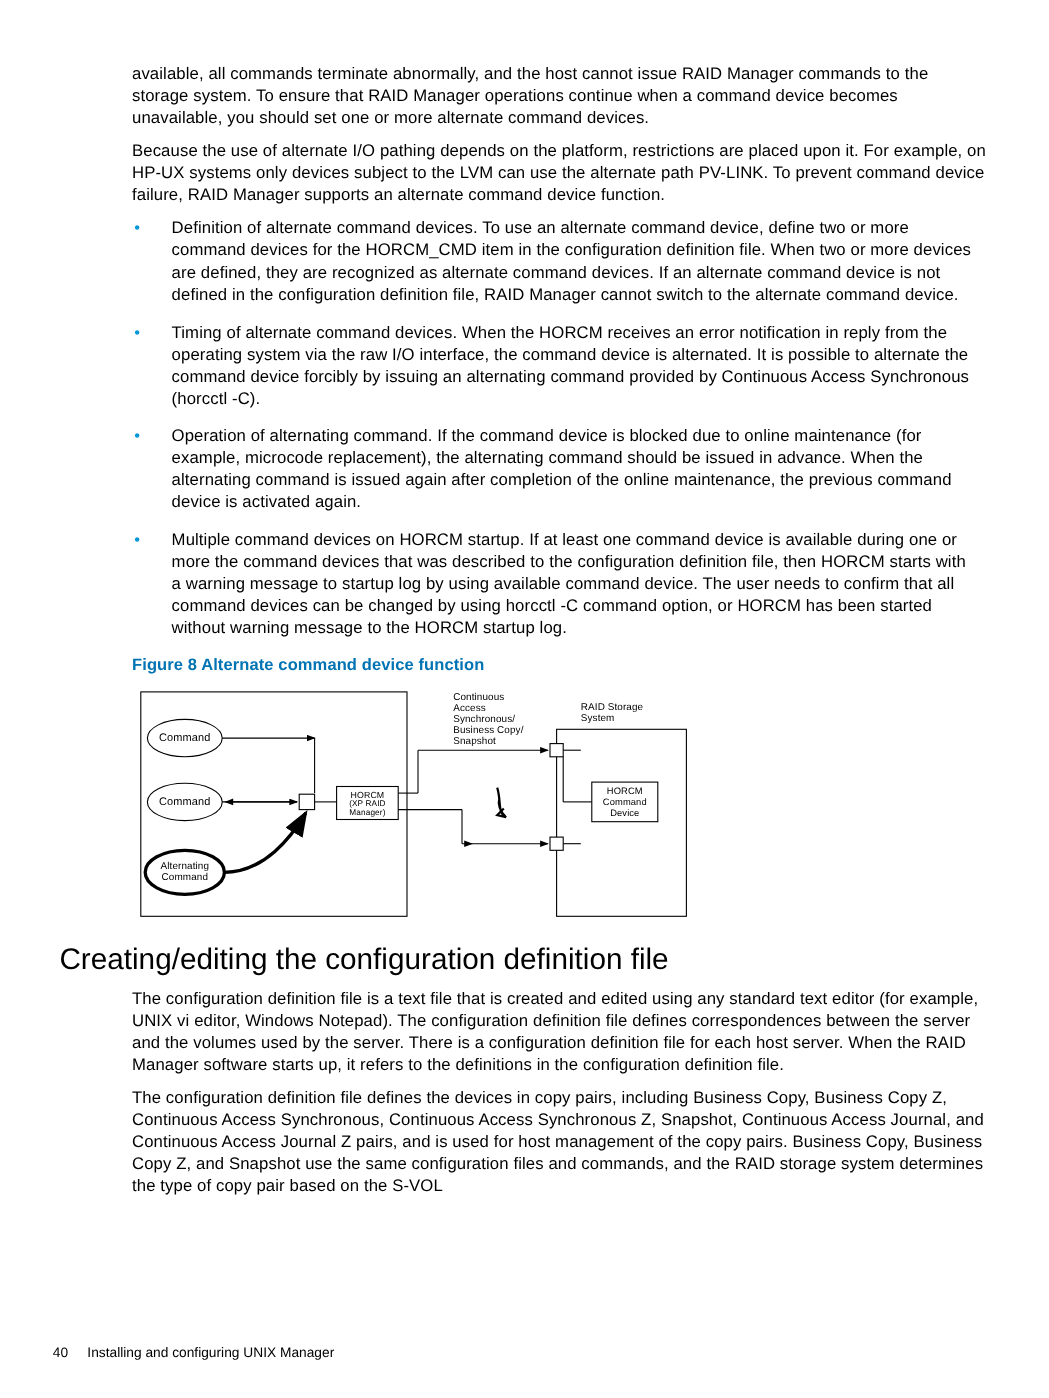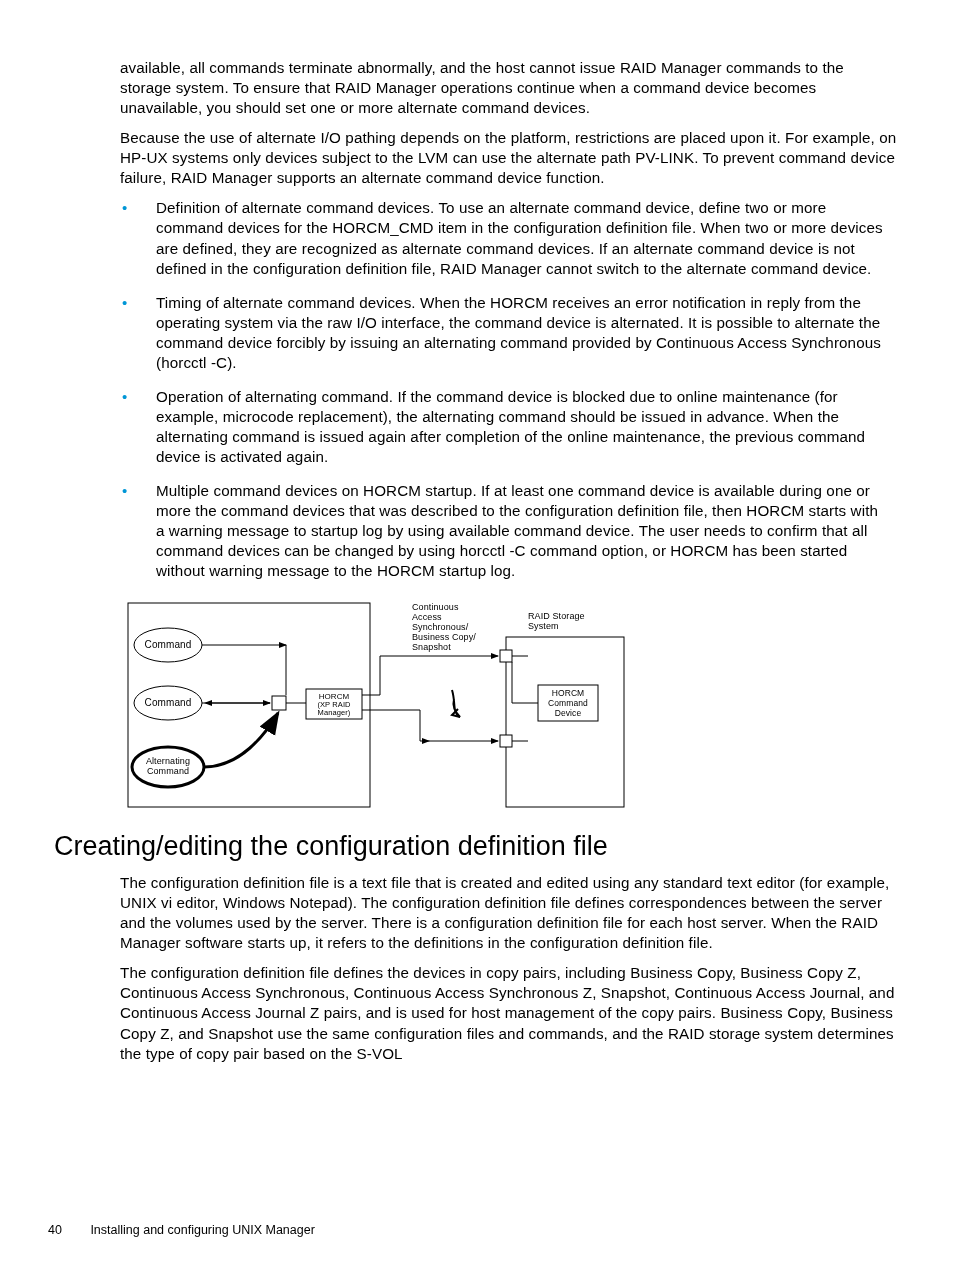--- a/index.html
+++ b/index.html
@@ -66,39 +66,40 @@
     margin: 10px 0 8px 0;
     letter-spacing: 0;
   }
   .footer {
     position: absolute;
     left: 48px;
     bottom: 34px;
     font-size: 12.5px;
     color: #000;
   }
-  .footer .pg { margin-right: 25px; }
+  .footer .pg { margin-right: 14px; }
 </style>
 </head>
 <body>
 
 <div class="page">
 
   <div class="indent-block">
     <p>available, all commands terminate abnormally, and the host cannot issue RAID Manager commands to the storage system. To ensure that RAID Manager operations continue when a command device becomes unavailable, you should set one or more alternate command devices.</p>
     <p>Because the use of alternate I/O pathing depends on the platform, restrictions are placed upon it. For example, on HP-UX systems only devices subject to the LVM can use the alternate path PV-LINK. To prevent command device failure, RAID Manager supports an alternate command device function.</p>
   </div>
 
   <ul class="bullets">
     <li>Definition of alternate command devices. To use an alternate command device, define two or more command devices for the HORCM_CMD item in the configuration definition file. When two or more devices are defined, they are recognized as alternate command devices. If an alternate command device is not defined in the configuration definition file, RAID Manager cannot switch to the alternate command device.</li>
     <li>Timing of alternate command devices. When the HORCM receives an error notification in reply from the operating system via the raw I/O interface, the command device is alternated. It is possible to alternate the command device forcibly by issuing an alternating command provided by Continuous Access Synchronous (horcctl -C).</li>
     <li>Operation of alternating command. If the command device is blocked due to online maintenance (for example, microcode replacement), the alternating command should be issued in advance. When the alternating command is issued again after completion of the online maintenance, the previous command device is activated again.</li>
     <li>Multiple command devices on HORCM startup. If at least one command device is available during one or more the command devices that was described to the configuration definition file, then HORCM starts with a warning message to startup log by using available command device. The user needs to confirm that all command devices can be changed by using horcctl -C command option, or HORCM has been started without warning message to the HORCM startup log.</li>
   </ul>
 
+  <div class="figure-caption">Figure 8 Alternate command device function</div>
 
   <div class="figure-box">
     <svg class="diagram" width="520" height="220" viewBox="0 0 520 220">
 
       <defs>
         <marker id="ah" markerWidth="8" markerHeight="8" refX="7" refY="3" orient="auto">
           <path d="M0,0 L8,3 L0,6 Z" fill="#000"></path>
         </marker>
       </defs>
 

